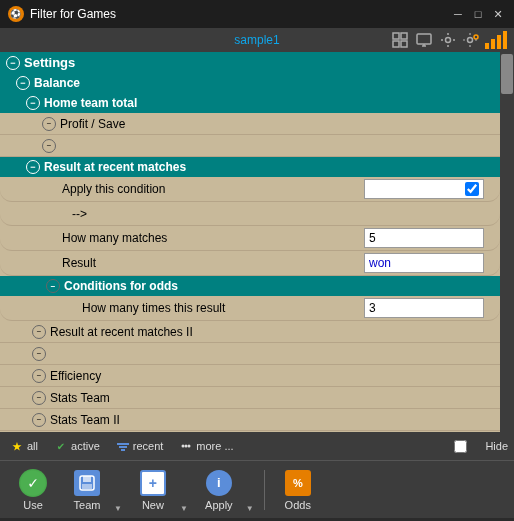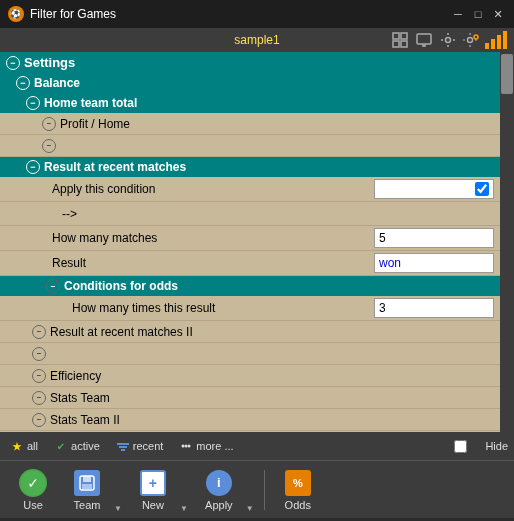--- a/index.html
+++ b/index.html
@@ -57,21 +57,21 @@
       cursor: pointer;
     }
 
     
     .menu-bar {
       background: #3c3c3c;
       height: 24px;
       display: flex;
       align-items: center;
       justify-content: center;
-      color: #fde047;
+      color: #0ea5e9;
       font-size: 12px;
       position: relative;
     }
     .menu-bar-icons {
       position: absolute;
       right: 8px;
       display: flex;
       gap: 4px;
       align-items: center;
     }
@@ -184,23 +184,24 @@
       display: flex;
       align-items: center;
       justify-content: center;
       font-size: 8px;
       flex-shrink: 0;
     }
 
     .row-item {
       display: flex;
       align-items: center;
-      padding: 2px 6px;
+      padding: 2px 16px;
       min-height: 24px;
       border-bottom: 1px solid #b5a488;
+      border-radius: 12px;
     }
     .row-label {
       flex: 1;
       padding-left: 46px;
       font-size: 12px;
     }
     .row-label.indent2 { padding-left: 56px; }
     .row-value {
       width: 120px;
       background: #fff;
@@ -488,21 +489,21 @@
       <span>Balance</span>
     </div>
 
     <div class="section-header level3">
       <div class="expand-icon circle">−</div>
       <span>Home team total</span>
     </div>
 
     <div class="tree-item indent1">
       <div class="tree-item-icon">−</div>
-      <span>Profit / Home</span>
+      <span>Profit / Save</span>
     </div>
 
     <div class="tree-item indent1">
       <div class="tree-item-icon">−</div>
     </div>
 
     <div style="background:#008080; color:#fff; padding:3px 6px 3px 26px; display:flex; align-items:center; gap:4px; font-size:12px; font-weight:bold;">
       <div class="expand-icon circle">−</div>
       <span>Result at recent matches</span>
     </div>

